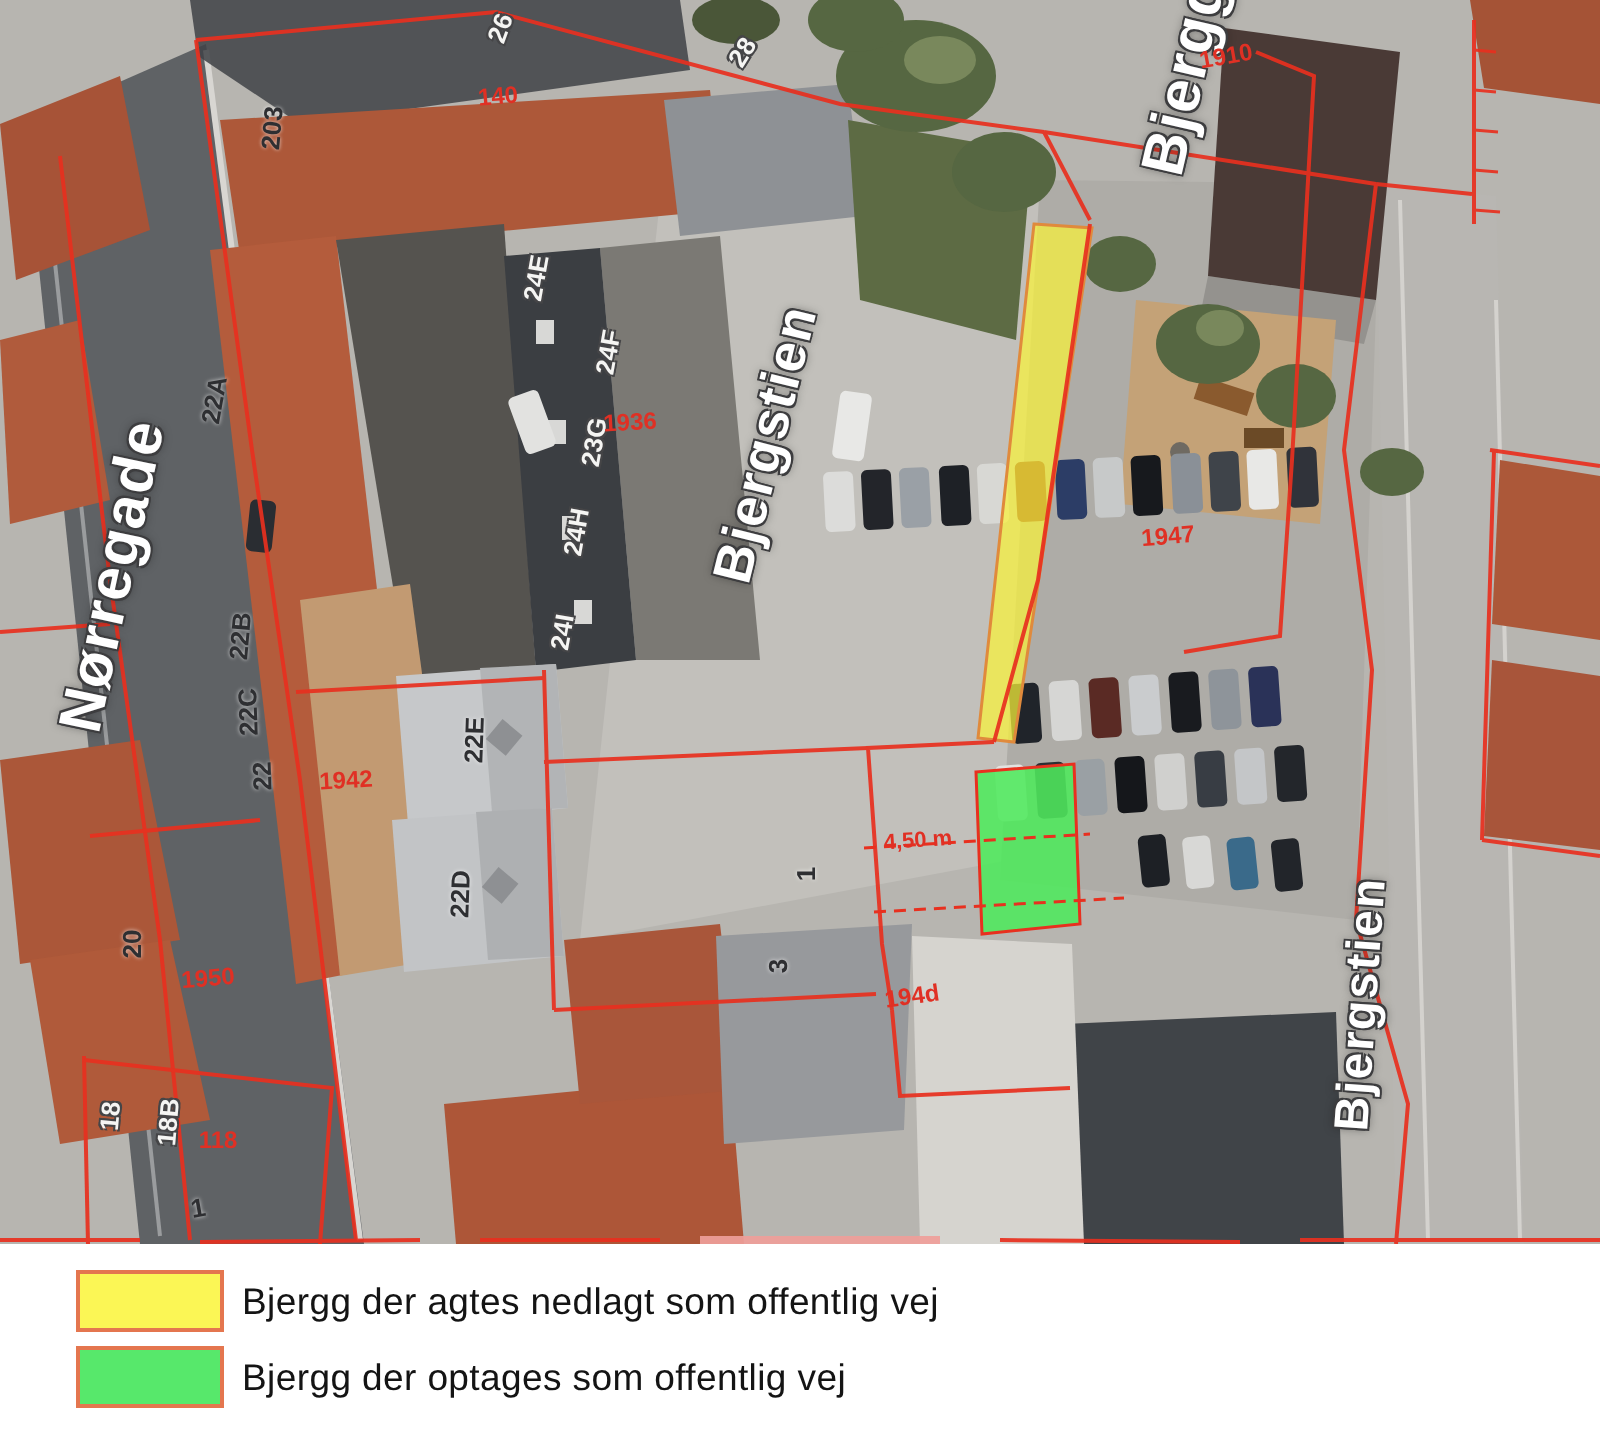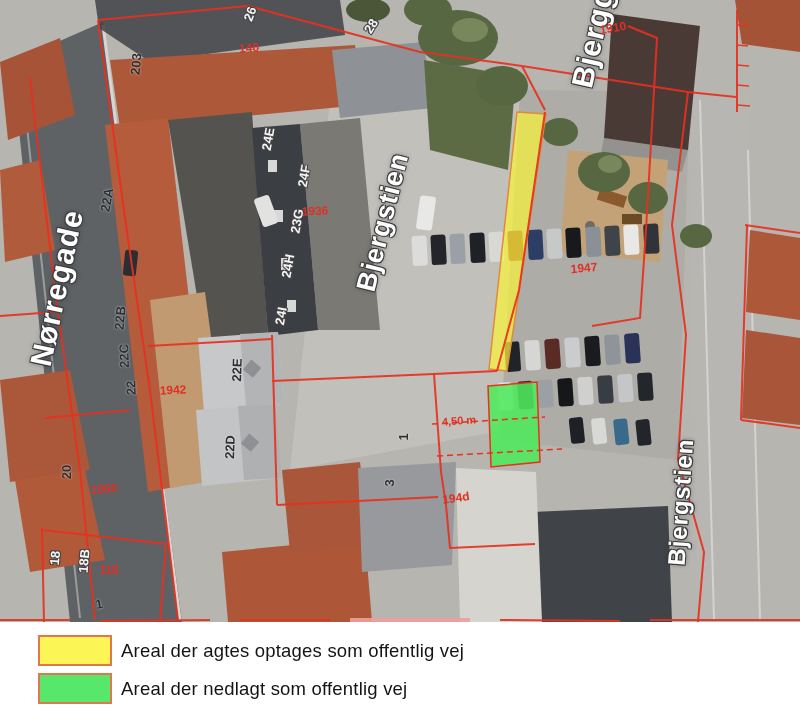--- a/index.html
+++ b/index.html
@@ -222,21 +222,21 @@
     <div class="map-label red-label" style="left:173px;top:390px;--r:-3deg;">1942</div>
     <div class="map-label red-label" style="left:456px;top:498px;--r:-8deg;">194d</div>
     <div class="map-label red-label" style="left:104px;top:489px;--r:-5deg;">1950</div>
     <div class="map-label red-label" style="left:109px;top:570px;--r:0deg;">118</div>
     <div class="map-label meas-label" style="left:459px;top:421px;--r:-4deg;">4,50 m</div>
   </div>
 
   <div id="legend">
     <div class="legend-row">
       <span class="legend-swatch" style="background: rgb(251, 246, 85); border-color: rgb(228, 118, 79);"></span>
-      <span class="legend-label">Areal der agtes optages som offentlig vej</span>
+      <span class="legend-label">Bjergg der agtes nedlagt som offentlig vej</span>
     </div>
     <div class="legend-row">
       <span class="legend-swatch" style="background: rgb(87, 232, 107); border-color: rgb(228, 118, 79);"></span>
-      <span class="legend-label">Areal der nedlagt som offentlig vej</span>
+      <span class="legend-label">Bjergg der optages som offentlig vej</span>
     </div>
   </div>
 
 </div>
 
 </body></html>

